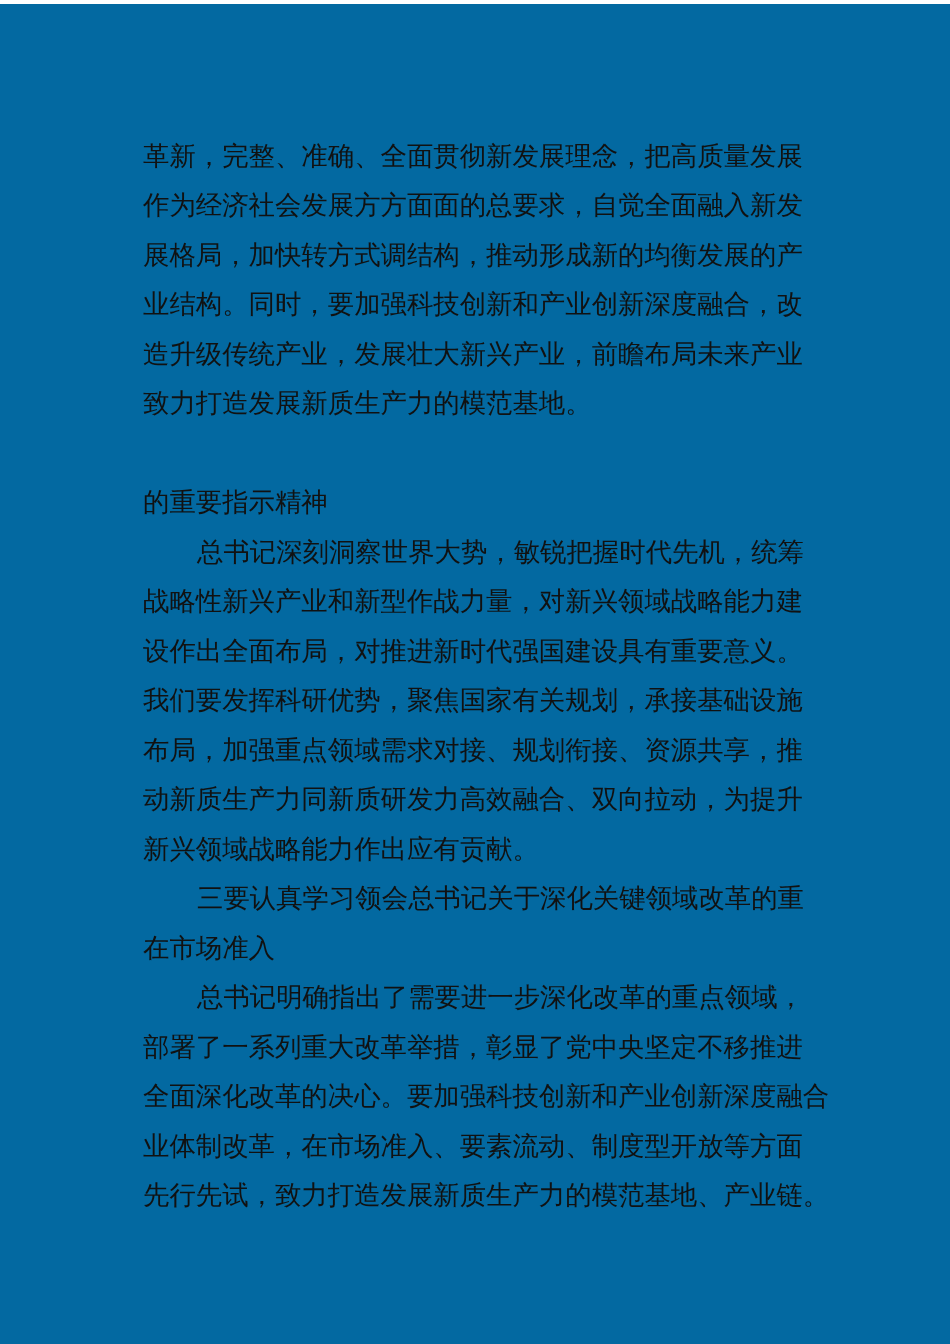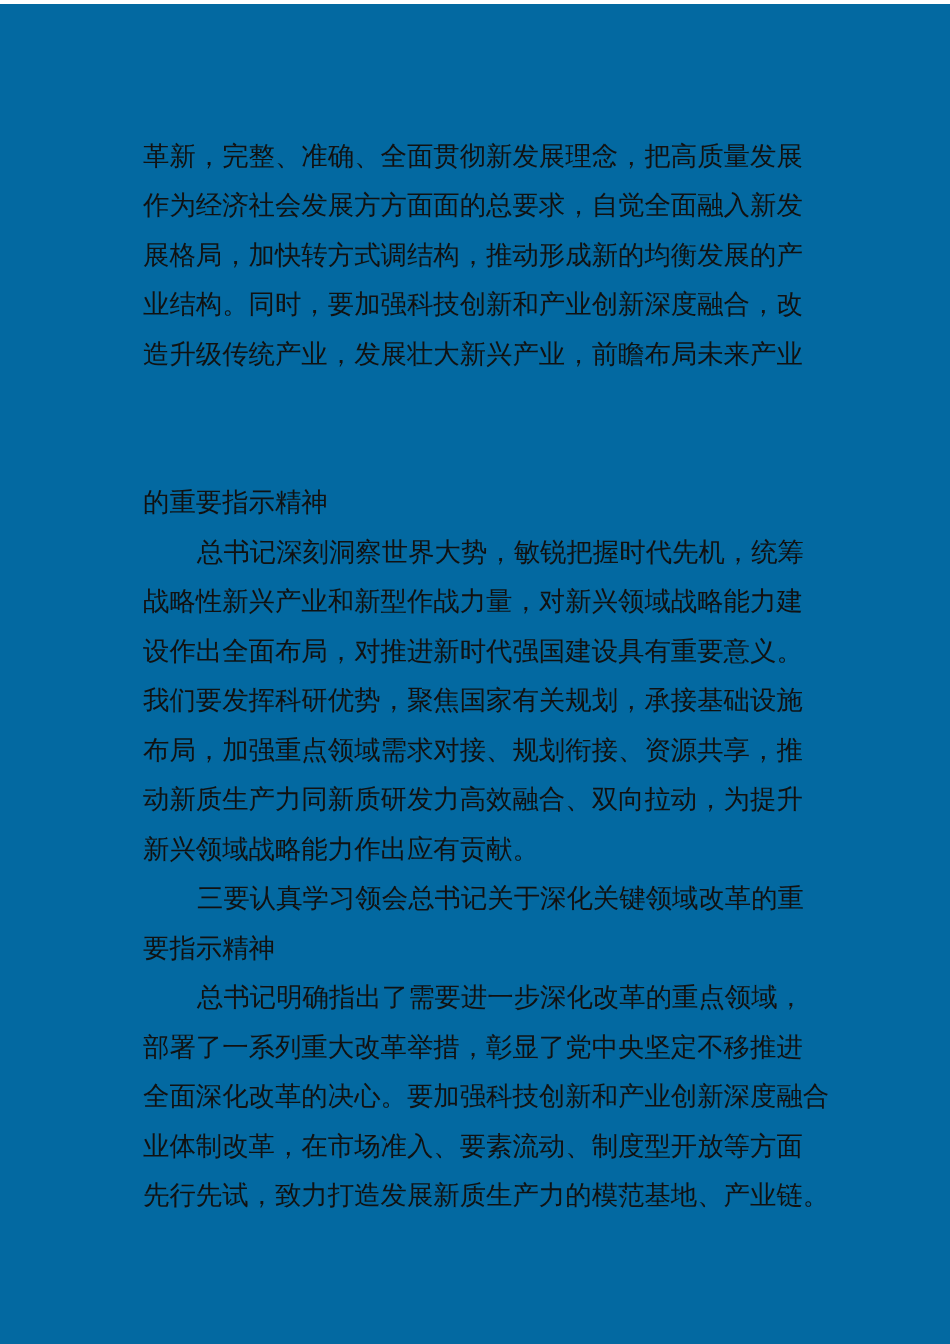--- a/index.html
+++ b/index.html
@@ -37,28 +37,29 @@
   </style>
 </head>
 <body>
 
 <div class="page">
   <div class="line" style="top:127px">革新，完整、准确、全面贯彻新发展理念，把高质量发展</div>
   <div class="line" style="top:176px">作为经济社会发展方方面面的总要求，自觉全面融入新发</div>
   <div class="line" style="top:226px">展格局，加快转方式调结构，推动形成新的均衡发展的产</div>
   <div class="line" style="top:275px">业结构。同时，要加强科技创新和产业创新深度融合，改</div>
   <div class="line" style="top:325px">造升级传统产业，发展壮大新兴产业，前瞻布局未来产业</div>
+  <div class="line" style="top:374px">致力打造发展新质生产力的模范基地。</div>
   <div class="line" style="top:473px">的重要指示精神</div>
   <div class="line indent" style="top:523px">总书记深刻洞察世界大势，敏锐把握时代先机，统筹</div>
   <div class="line" style="top:572px">战略性新兴产业和新型作战力量，对新兴领域战略能力建</div>
   <div class="line" style="top:671px">我们要发挥科研优势，聚焦国家有关规划，承接基础设施</div>
   <div class="line" style="top:622px">设作出全面布局，对推进新时代强国建设具有重要意义。</div>
   <div class="line" style="top:721px">布局，加强重点领域需求对接、规划衔接、资源共享，推</div>
   <div class="line" style="top:770px">动新质生产力同新质研发力高效融合、双向拉动，为提升</div>
   <div class="line indent" style="top:869px">三要认真学习领会总书记关于深化关键领域改革的重</div>
   <div class="line" style="top:820px">新兴领域战略能力作出应有贡献。</div>
-  <div class="line" style="top:919px">要指示精神</div>
+  <div class="line" style="top:919px">在市场准入</div>
   <div class="line indent" style="top:968px">总书记明确指出了需要进一步深化改革的重点领域，</div>
   <div class="line" style="top:1018px">部署了一系列重大改革举措，彰显了党中央坚定不移推进</div>
   <div class="line" style="top:1067px">全面深化改革的决心。要加强科技创新和产业创新深度融合</div>
   <div class="line" style="top:1117px">业体制改革，在市场准入、要素流动、制度型开放等方面</div>
   <div class="line" style="top:1166px">先行先试，致力打造发展新质生产力的模范基地、产业链。</div>
 </div>
 
 </body></html>

